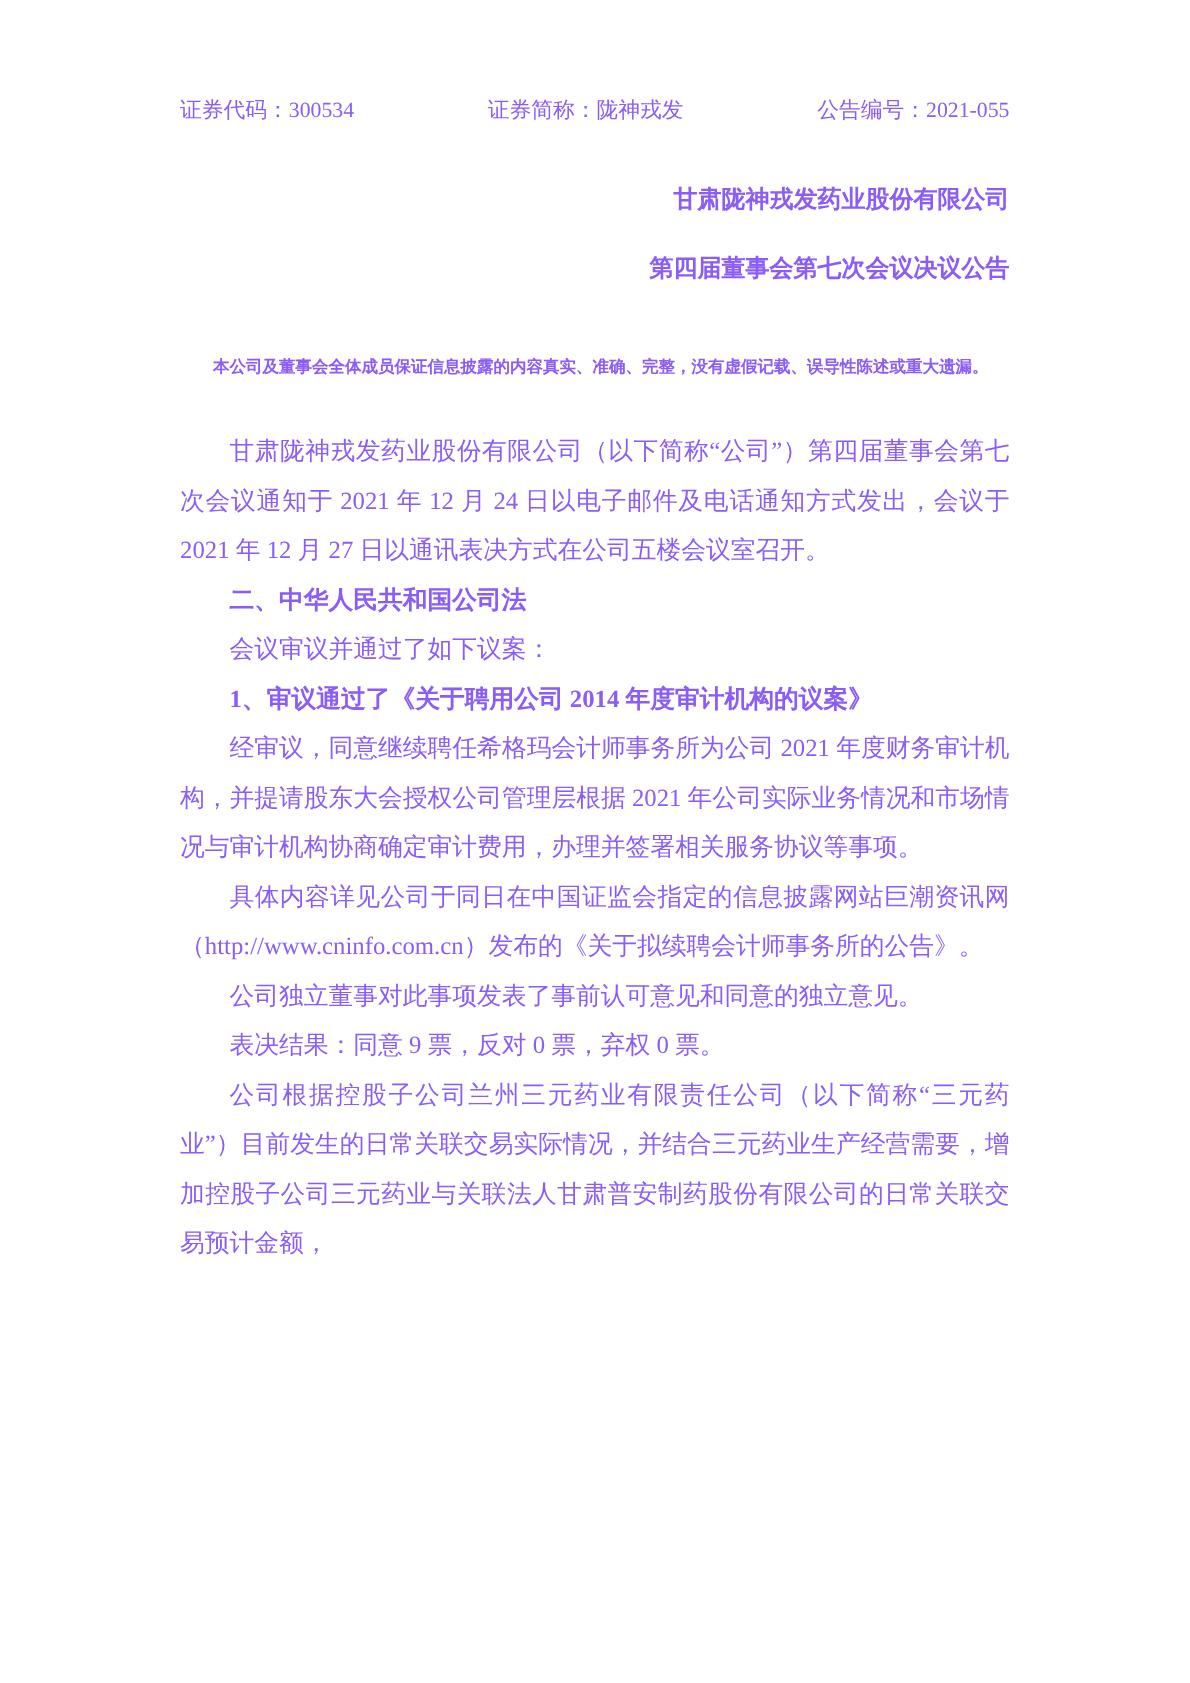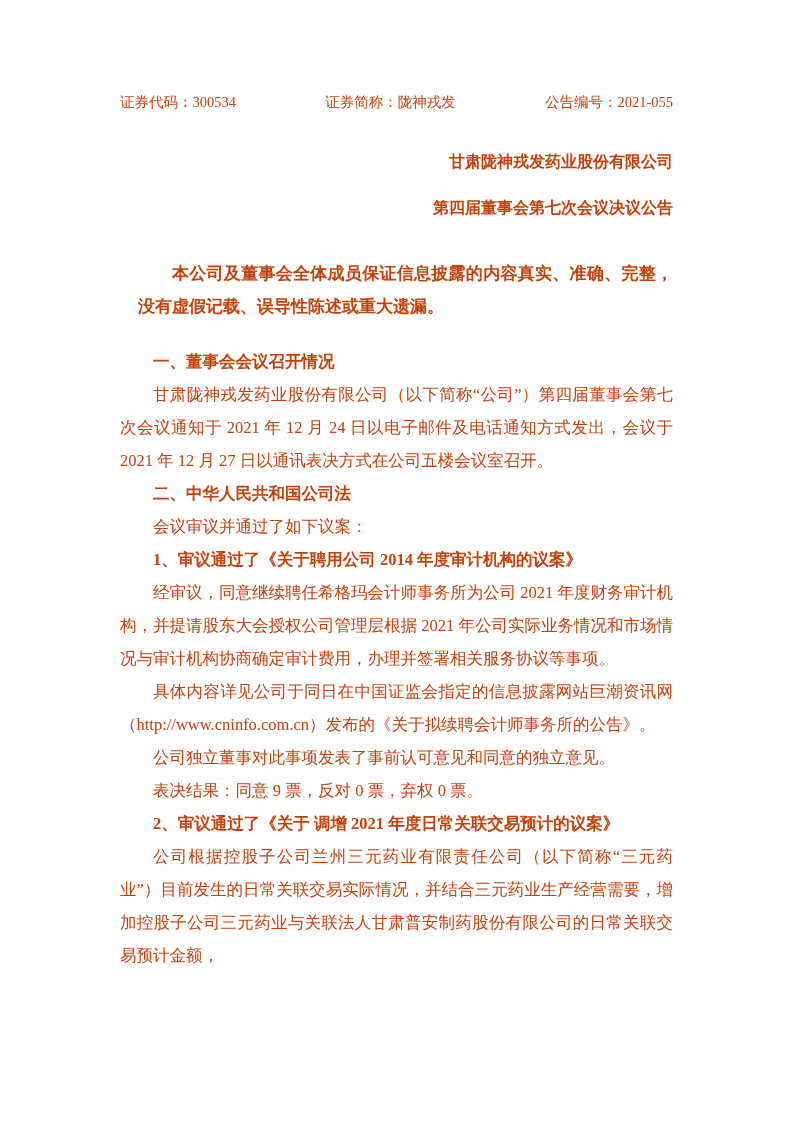--- a/index.html
+++ b/index.html
@@ -7,48 +7,47 @@
     padding: 0;
     background: #888;
   }
   .page {
     position: relative;
     width: 793px;
     height: 1122px;
     margin: 0 auto;
     background: #ffffff;
     box-sizing: border-box;
-    padding: 92px 120px 0 120px;
+    padding: 64px 120px 0 120px;
     font-family: "Liberation Serif", "DejaVu Serif", serif;
-    color: #c2410c;
+    color: #8b5cf6;
     overflow: hidden;
   }
   .header-row {
     display: flex;
     justify-content: space-between;
     align-items: baseline;
     font-size: 14.5px;
     line-height: 20px;
     white-space: nowrap;
   }
   .doc-title {
     margin-top: 27px;
     text-align: right;
     font-weight: bold;
     font-size: 16px;
     line-height: 46px;
   }
   .statement {
     margin-top: 26px;
-    font-size: 17px;
+    font-size: 11px;
     font-weight: bold;
     line-height: 33px;
     text-align: justify;
     text-indent: 2em;
-    margin-left: 18px;
   }
   .body-text {
     margin-top: 22px;
     font-size: 16.5px;
     line-height: 33px;
     text-align: justify;
   }
   .body-text p {
     margin: 0;
     padding: 0;
@@ -71,29 +70,27 @@
   </div>
 
   <div class="doc-title">
     <div>甘肃陇神戎发药业股份有限公司</div>
     <div>第四届董事会第七次会议决议公告</div>
   </div>
 
   <div class="statement">本公司及董事会全体成员保证信息披露的内容真实、准确、完整，没有虚假记载、误导性陈述或重大遗漏。</div>
 
   <div class="body-text">
-    <p class="bold">一、董事会会议召开情况</p>
     <p>甘肃陇神戎发药业股份有限公司（以下简称“公司”）第四届董事会第七次会议通知于 2021 年 12 月 24 日以电子邮件及电话通知方式发出，会议于 2021 年 12 月 27 日以通讯表决方式在公司五楼会议室召开。</p>
 
     <p class="bold">二、中华人民共和国公司法</p>
     <p>会议审议并通过了如下议案：</p>
 
     <p class="bold">1、审议通过了《关于聘用公司 2014 年度审计机构的议案》</p>
     <p>经审议，同意继续聘任希格玛会计师事务所为公司 2021 年度财务审计机构，并提请股东大会授权公司管理层根据 2021 年公司实际业务情况和市场情况与审计机构协商确定审计费用，办理并签署相关服务协议等事项。</p>
     <p>具体内容详见公司于同日在中国证监会指定的信息披露网站巨潮资讯网（http://www.cninfo.com.cn）发布的《关于拟续聘会计师事务所的公告》。</p>
     <p>公司独立董事对此事项发表了事前认可意见和同意的独立意见。</p>
     <p>表决结果：同意 9 票，反对 0 票，弃权 0 票。</p>
 
-    <p class="bold">2、审议通过了《关于 调增 2021 年度日常关联交易预计的议案》</p>
     <p>公司根据控股子公司兰州三元药业有限责任公司（以下简称“三元药业”）目前发生的日常关联交易实际情况，并结合三元药业生产经营需要，增加控股子公司三元药业与关联法人甘肃普安制药股份有限公司的日常关联交易预计金额，</p>
   </div>
 
 </div>
 
 </body></html>

